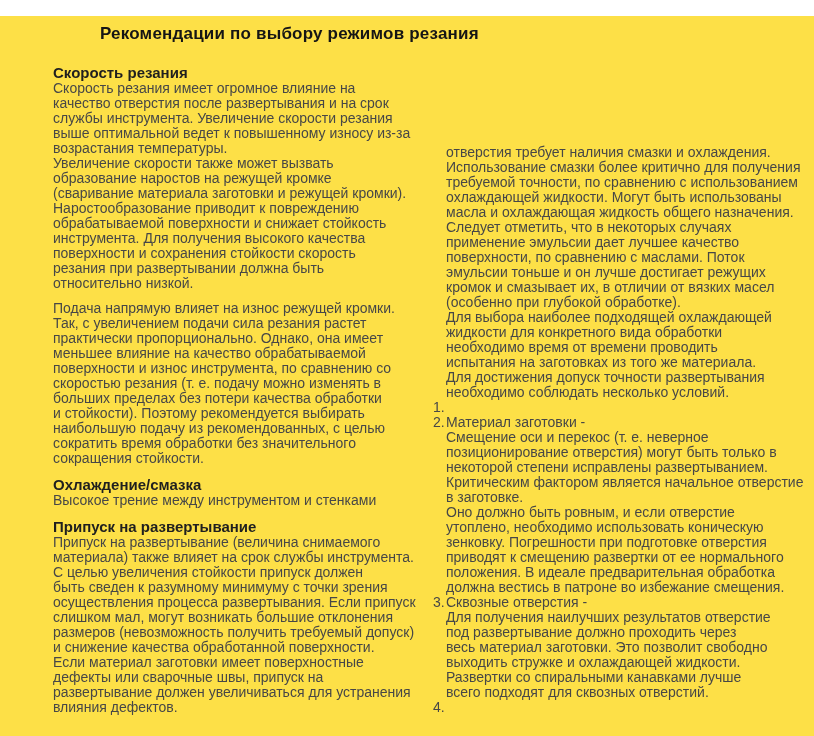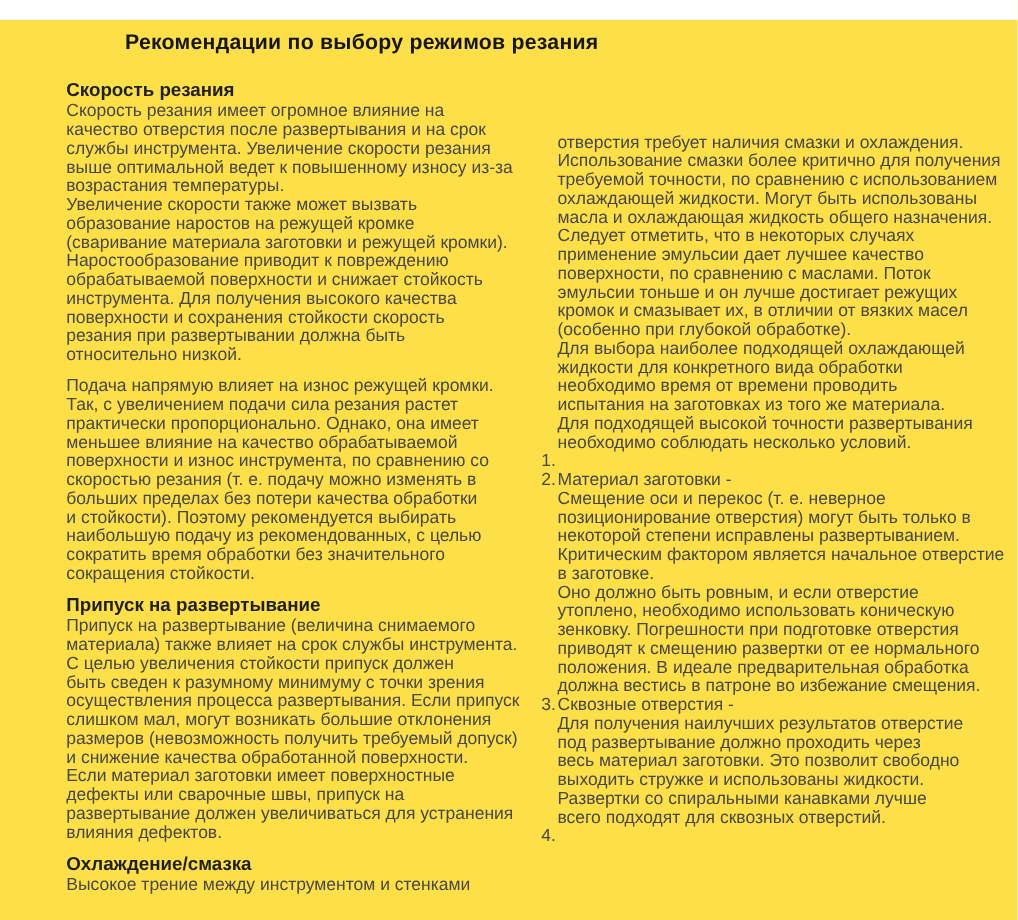--- a/index.html
+++ b/index.html
@@ -19,21 +19,21 @@
     line-height: 20px;
     font-weight: bold;
     color: #151515;
     letter-spacing: 0.2px;
     white-space: pre;
   }
   .columns {
     display: flex;
     padding-left: 53px;
     margin-top: 20px;
-    align-items: center;
+    align-items: flex-end;
   }
   .col { box-sizing: border-box; }
   .col.left  { width: 380px; }
   .col.right { width: 381px; padding-top: 3px; padding-left: 13px; }
   .doc-section { margin: 0 0 10px 0; }
   .section-heading {
     margin: 0;
     font-size: 15px;
     line-height: 17px;
     font-weight: bold;
@@ -97,38 +97,38 @@
 поверхности и износ инструмента, по сравнению со
 скоростью резания (т. е. подачу можно изменять в
 больших пределах без потери качества обработки
 и стойкости). Поэтому рекомендуется выбирать
 наибольшую подачу из рекомендованных, с целью
 сократить время обработки без значительного
 сокращения стойкости.</p>
       </section>
 
       <section class="doc-section">
+        <h2 class="section-heading">Охлаждение/смазка</h2>
+        <p class="lines">Высокое трение между инструментом и стенками</p>
+      </section>
+
+      <section class="doc-section">
         <h2 class="section-heading">Припуск на развертывание</h2>
         <p class="lines">Припуск на развертывание (величина снимаемого
 материала) также влияет на срок службы инструмента.
 С целью увеличения стойкости припуск должен
 быть сведен к разумному минимуму с точки зрения
 осуществления процесса развертывания. Если припуск
 слишком мал, могут возникать большие отклонения
 размеров (невозможность получить требуемый допуск)
 и снижение качества обработанной поверхности.
 Если материал заготовки имеет поверхностные
 дефекты или сварочные швы, припуск на
 развертывание должен увеличиваться для устранения
 влияния дефектов.</p>
-      </section>
-
-      <section class="doc-section">
-        <h2 class="section-heading">Охлаждение/смазка</h2>
-        <p class="lines">Высокое трение между инструментом и стенками</p>
       </section>
 
     </div>
 
     <div class="col right">
 
       <p class="lines">отверстия требует наличия смазки и охлаждения.
 Использование смазки более критично для получения
 требуемой точности, по сравнению с использованием
 охлаждающей жидкости. Могут быть использованы
@@ -138,21 +138,21 @@
 поверхности, по сравнению с маслами. Поток
 эмульсии тоньше и он лучше достигает режущих
 кромок и смазывает их, в отличии от вязких масел
 (особенно при глубокой обработке).
 Для выбора наиболее подходящей охлаждающей
 жидкости для конкретного вида обработки
 необходимо время от времени проводить
 испытания на заготовках из того же материала.</p>
 
       <section class="doc-section">
-        <p class="lines">Для подходящей высокой точности развертывания
+        <p class="lines">Для достижения допуск точности развертывания
 необходимо соблюдать несколько условий.</p>
 
         <ol class="num-list">
           <li>
             <span class="num">1.</span>
           </li>
           <li>
             <span class="num">2.</span>
             <p class="lines">Материал заготовки -
 Смещение оси и перекос (т. е. неверное
@@ -166,21 +166,21 @@
 приводят к смещению развертки от ее нормального
 положения. В идеале предварительная обработка
 должна вестись в патроне во избежание смещения.</p>
           </li>
           <li>
             <span class="num">3.</span>
             <p class="lines">Сквозные отверстия -
 Для получения наилучших результатов отверстие
 под развертывание должно проходить через
 весь материал заготовки. Это позволит свободно
-выходить стружке и использованы жидкости.
+выходить стружке и охлаждающей жидкости.
 Развертки со спиральными канавками лучше
 всего подходят для сквозных отверстий.</p>
           </li>
           <li>
             <span class="num">4.</span>
           </li>
         </ol>
       </section>
 
     </div>

